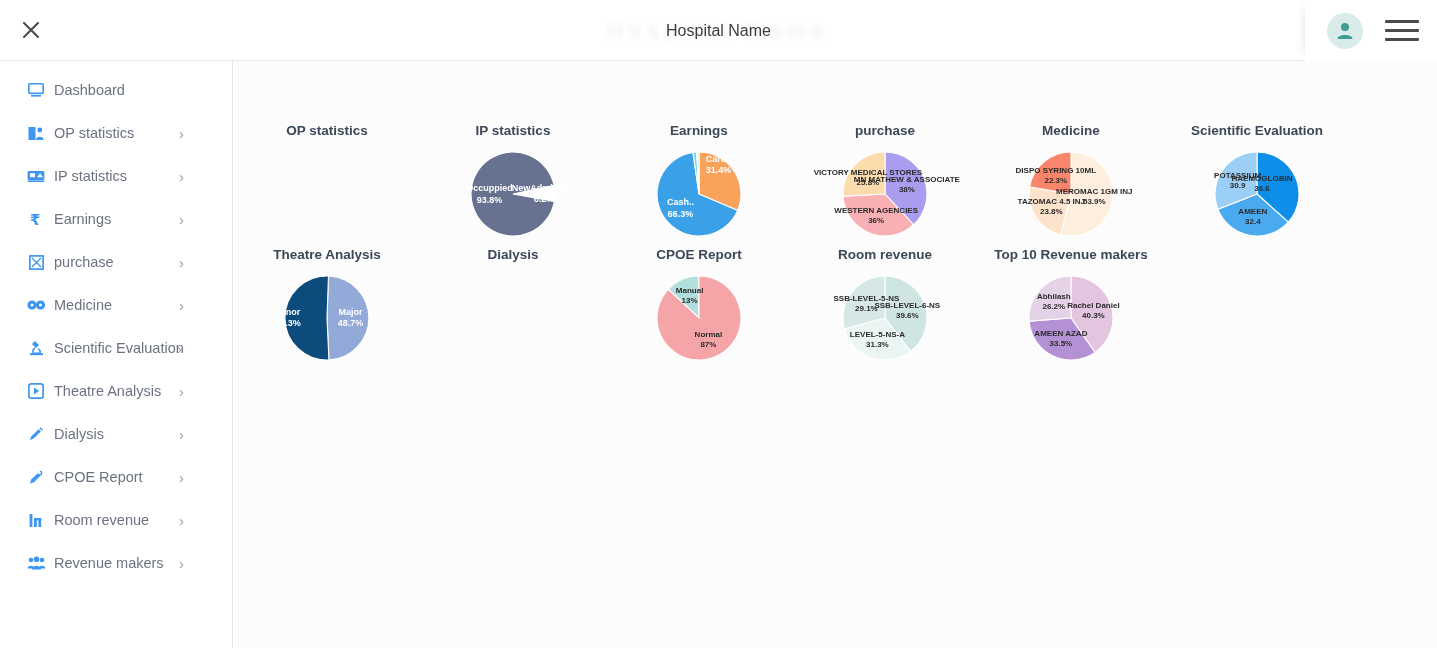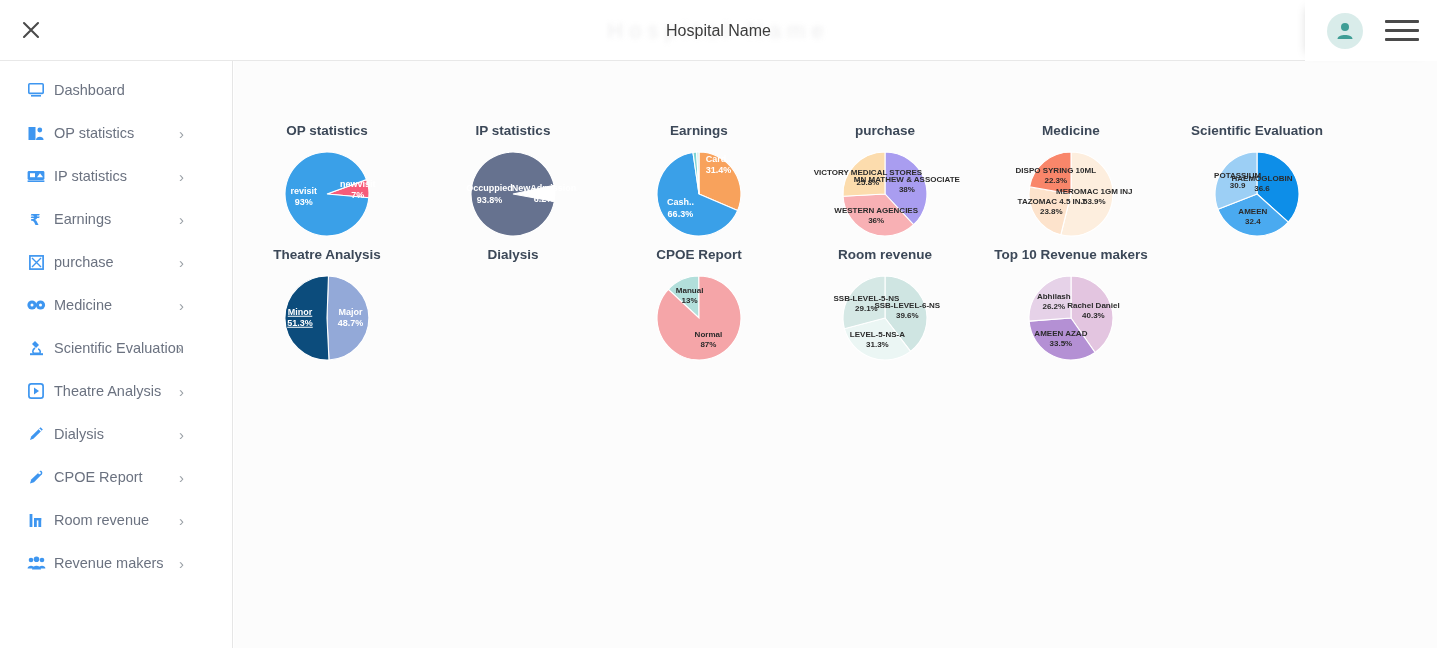--- a/index.html
+++ b/index.html
@@ -306,30 +306,20 @@
       </span>
       <span class="nav-label">Revenue makers</span>
       <span class="nav-chev">›</span>
     </div>
   </div>
 
 <div class="main">
   <div class="chart-row row1" id="row1">
       <div class="chart-cell">
         <div class="chart-title">OP statistics</div>
-        <div class="pie-wrap">
-          <svg width="92" height="92" viewBox="0 0 92 92">
-            <path d="M 46 46 L 85.47 31.64 A 42 42 0 0 1 87.83 49.81 Z" fill="#f75c7a" stroke="#ffffff" stroke-width="1.1"></path>
-            <path d="M 46 46 L 87.83 49.81 A 42 42 0 1 1 85.47 31.64 Z" fill="#3aa0e8" stroke="#ffffff" stroke-width="1.1"></path>
-          </svg>
-          <div class="pie-labels">
-            <div class="plabel white" style="left: 76.8px; top: 42px;"><span>newvisit</span><br><span>7%</span></div>
-            <div class="plabel white" style="left: 22.7px; top: 49px;"><span>revisit</span><br><span>93%</span></div>
-          </div>
-        </div>
       </div>
       <div class="chart-cell">
         <div class="chart-title">IP statistics</div>
         <div class="pie-wrap">
           <svg width="92" height="92" viewBox="0 0 92 92">
             <path d="M 46 46 L 87.08 37.27 A 42 42 0 0 1 87.32 53.52 Z" fill="#ffffff" stroke="#ffffff" stroke-width="1.1"></path>
             <path d="M 46 46 L 87.32 53.52 A 42 42 0 1 1 87.08 37.27 Z" fill="#66728f" stroke="#ffffff" stroke-width="1.1"></path>
           </svg>
           <div class="pie-labels">
             <div class="plabel white" style="left: 77.1px; top: 45.5px;"><span>NewAdmission</span><br><span>6.2%</span></div>
@@ -401,21 +391,21 @@
   <div class="chart-row row2" id="row2">
       <div class="chart-cell">
         <div class="chart-title">Theatre Analysis</div>
         <div class="pie-wrap">
           <svg width="92" height="92" viewBox="0 0 92 92">
             <path d="M 46 46 L 47.47 4.03 A 42 42 0 0 1 47.96 87.95 Z" fill="#93a9d8" stroke="#ffffff" stroke-width="1.1"></path>
             <path d="M 46 46 L 47.96 87.95 A 42 42 0 1 1 47.47 4.03 Z" fill="#0c4c7c" stroke="#ffffff" stroke-width="1.1"></path>
           </svg>
           <div class="pie-labels">
             <div class="plabel white" style="left: 69.5px; top: 45.9px;"><span>Major</span><br><span>48.7%</span></div>
-            <div class="plabel white" style="left: 19px; top: 46.1px; text-decoration: underline;"><span>Minor</span><br><span>51.3%</span></div>
+            <div class="plabel white" style="left: 7px; top: 46.1px;"><span>Minor</span><br><span>51.3%</span></div>
           </div>
         </div>
       </div>
       <div class="chart-cell">
         <div class="chart-title">Dialysis</div>
       </div>
       <div class="chart-cell">
         <div class="chart-title">CPOE Report</div>
         <div class="pie-wrap">
           <svg width="92" height="92" viewBox="0 0 92 92">

